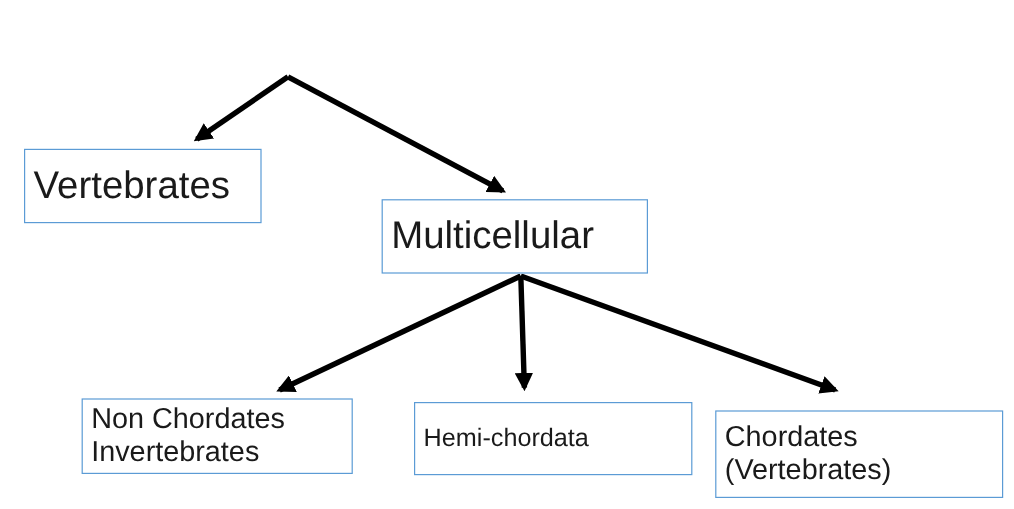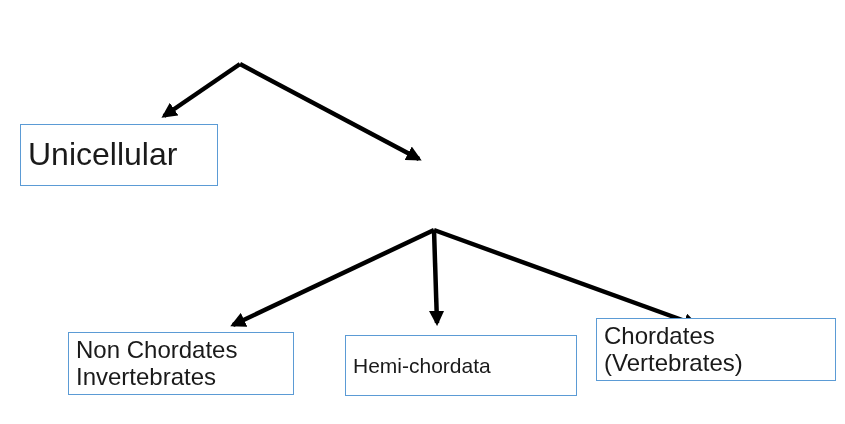--- a/index.html
+++ b/index.html
@@ -53,21 +53,21 @@
   .fs-lg { font-size: 32px; }
   .fs-md { font-size: 21px; }
   .fs-sm { font-size: 24px; }
 
   
   .node-animals       { left: 170px; top: 10px;  width: 152px; height: 52px; }
   .node-unicellular   { left: 20px;  top: 124px; width: 198px; height: 62px; }
   .node-multicellular { left: 318px; top: 166px; width: 222px; height: 62px; }
   .node-non-chordates { left: 68px;  top: 332px; width: 226px; height: 63px; }
   .node-hemi-chordata { left: 345px; top: 335px; width: 232px; height: 61px; }
-  .node-chordates     { left: 596px; top: 318px; width: 240px; height: 63px; }
+  .node-chordates     { left: 596px; top: 342px; width: 240px; height: 73px; }
 </style>
 </head>
 <body>
 
 <div class="canvas">
 
   <svg class="arrows-layer" viewBox="0 0 845 424" xmlns="http://www.w3.org/2000/svg">
     <defs>
       <marker id="arrow-head" viewBox="0 0 10 10" refX="8" refY="5" markerWidth="3.4" markerHeight="3.4" orient="auto-start-reverse">
         <path class="arrowhead" d="M 0 0 L 10 5 L 0 10 z"></path>
@@ -75,23 +75,26 @@
     </defs>
     <line class="edge" x1="240" y1="64" x2="164" y2="116" marker-end="url(#arrow-head)"></line>
     <line class="edge" x1="240" y1="64" x2="419" y2="159" marker-end="url(#arrow-head)"></line>
     <line class="edge" x1="434" y1="230" x2="233" y2="325" marker-end="url(#arrow-head)"></line>
     <line class="edge" x1="434" y1="230" x2="437" y2="323" marker-end="url(#arrow-head)"></line>
     <line class="edge" x1="434" y1="230" x2="696" y2="325" marker-end="url(#arrow-head)"></line>
   </svg>
 
 
   <div class="node node-unicellular fs-lg">
-    <span class="node-label">Unicellular</span>
+    <span class="node-label">Vertebrates</span>
   </div>
 
+  <div class="node node-multicellular fs-lg">
+    <span class="node-label">Multicellular</span>
+  </div>
 
   <div class="node node-non-chordates fs-sm">
     <span class="node-label">Non Chordates
 Invertebrates</span>
   </div>
 
   <div class="node node-hemi-chordata fs-md">
     <span class="node-label">Hemi-chordata</span>
   </div>
 

